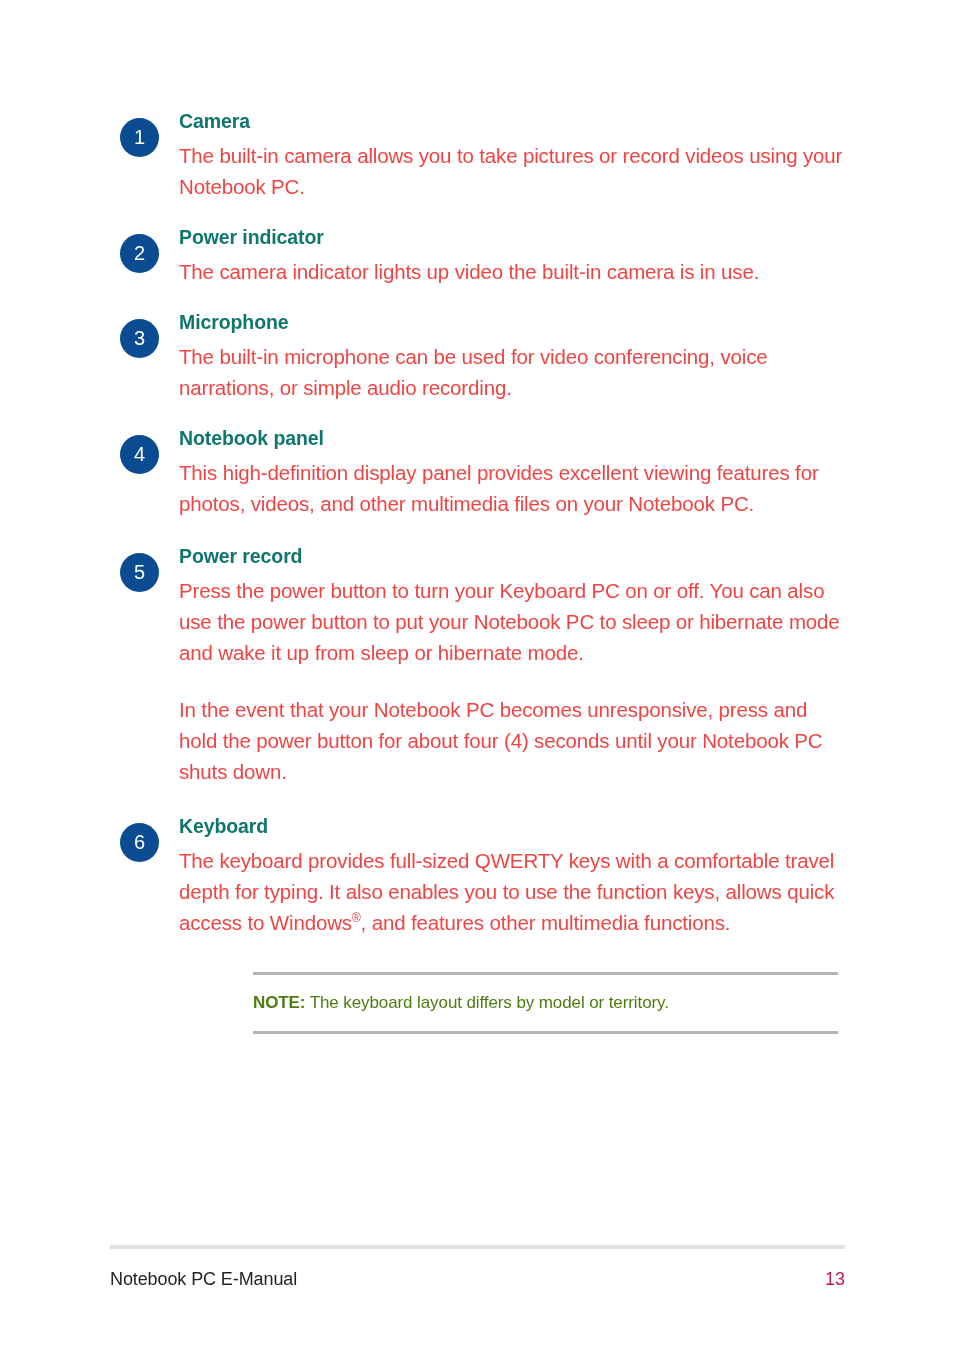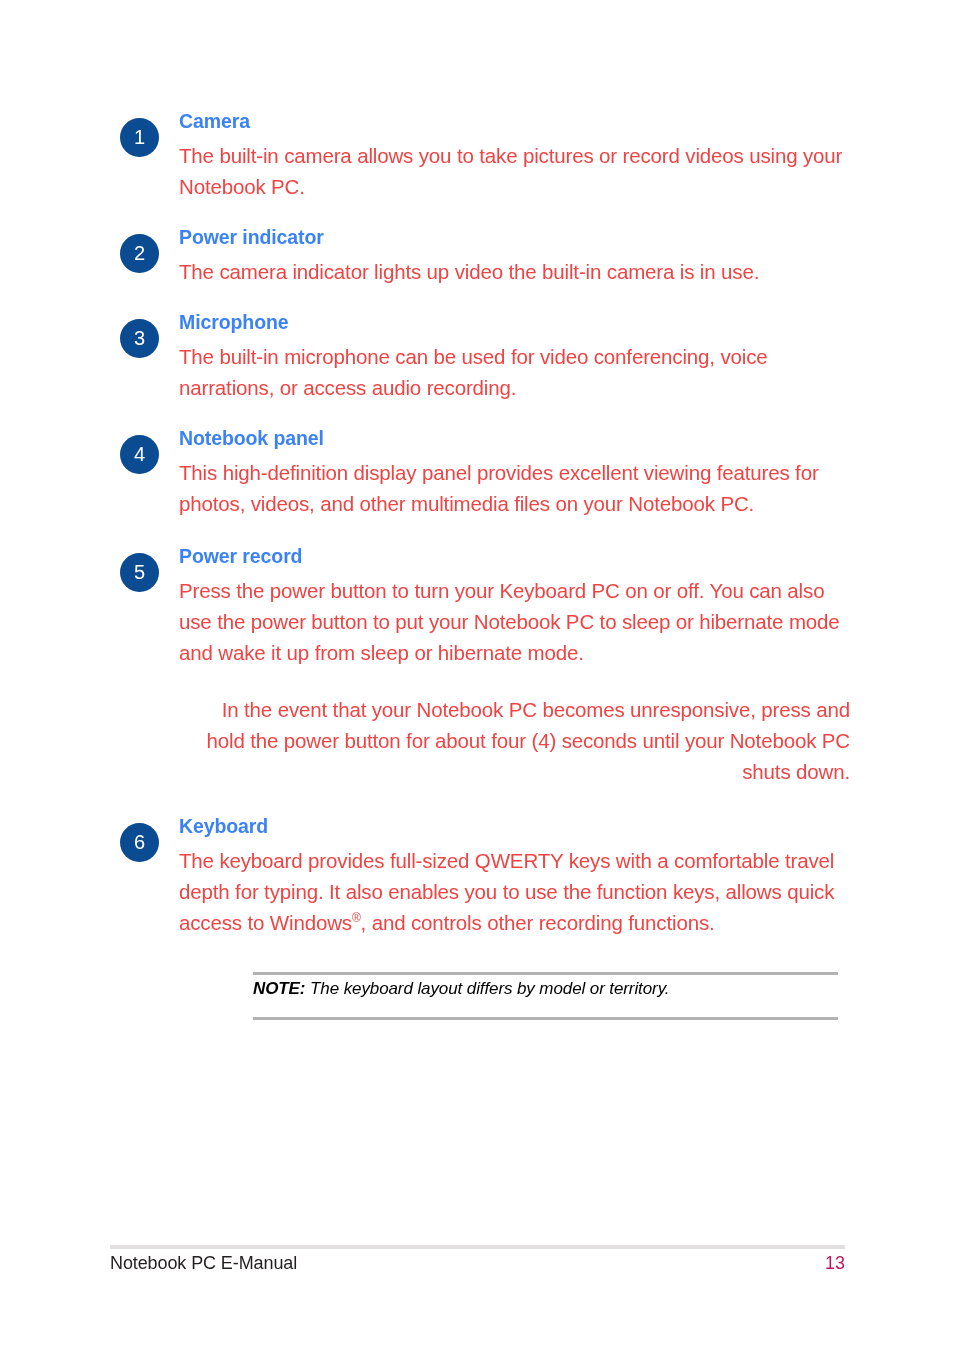--- a/index.html
+++ b/index.html
@@ -50,38 +50,37 @@
     background: #0b4b92;
     color: #ffffff;
     font-size: 20px;
     font-weight: normal;
     line-height: 39px;
     text-align: center;
     letter-spacing: 0;
   }
 
   .feature-title {
-    color: #3b82f6;
+    color: #0f766e;
     font-size: 19.5px;
     font-weight: bold;
     line-height: 27px;
     margin-bottom: 5px;
     letter-spacing: -0.1px;
   }
 
   .feature-body {
     font-size: 20.5px;
     line-height: 31px;
     color: #ef4444;
     letter-spacing: -0.15px;
   }
 
   .feature-body + .feature-body {
     margin-top: 26px;
-    text-align: right;
   }
 
   .sup {
     font-size: 12px;
     vertical-align: super;
     line-height: 0;
   }
 
   
   .f1 { margin-bottom: 22px; }
@@ -100,24 +99,23 @@
 
   .note-rule {
     height: 3px;
     background: #b3b3b3;
     width: 100%;
   }
 
   .note-text {
     font-size: 17px;
     line-height: 24px;
-    color: #000000;
-    padding: 2px 0 16px 0;
+    color: #4d7c0f;
+    padding: 16px 0 16px 0;
     letter-spacing: -0.1px;
-    font-style: italic;
   }
 
   .note-text b { font-weight: bold; }
 
   
   .footer {
     position: absolute;
     left: 110px;
     top: 1245px;
     width: 735px;
@@ -126,21 +124,21 @@
   .footer-rule {
     height: 4px;
     background: #e2e0e0;
     width: 100%;
   }
 
   .footer-row {
     display: flex;
     align-items: baseline;
     justify-content: space-between;
-    padding-top: 4px;
+    padding-top: 20px;
   }
 
   .footer-label {
     font-size: 18px;
     color: #231f20;
     letter-spacing: -0.1px;
   }
 
   .footer-page {
     font-size: 18px;
@@ -162,40 +160,40 @@
 
     <div class="feature f2">
       <div class="badge">2</div>
       <div class="feature-title">Power indicator</div>
       <div class="feature-body">The camera indicator lights up video the built-in camera is in use.</div>
     </div>
 
     <div class="feature f3">
       <div class="badge">3</div>
       <div class="feature-title">Microphone</div>
-      <div class="feature-body">The built-in microphone can be used for video conferencing, voice narrations, or access audio recording.</div>
+      <div class="feature-body">The built-in microphone can be used for video conferencing, voice narrations, or simple audio recording.</div>
     </div>
 
     <div class="feature f4">
       <div class="badge">4</div>
       <div class="feature-title">Notebook panel</div>
       <div class="feature-body">This high-definition display panel provides excellent viewing features for photos, videos, and other multimedia files on your Notebook PC.</div>
     </div>
 
     <div class="feature f5">
       <div class="badge">5</div>
       <div class="feature-title">Power record</div>
       <div class="feature-body">Press the power button to turn your Keyboard PC on or off. You can also use the power button to put your Notebook PC to sleep or hibernate mode and wake it up from sleep or hibernate mode.</div>
       <div class="feature-body">In the event that your Notebook PC becomes unresponsive, press and hold the power button for about four (4) seconds until your Notebook PC shuts down.</div>
     </div>
 
     <div class="feature f6">
       <div class="badge">6</div>
       <div class="feature-title">Keyboard</div>
-      <div class="feature-body"><span>The keyboard provides full-sized QWERTY keys with a comfortable travel depth for typing. It also enables you to use the function keys, allows quick access to Windows</span><span class="sup">®</span><span>, and controls other recording functions.</span></div>
+      <div class="feature-body"><span>The keyboard provides full-sized QWERTY keys with a comfortable travel depth for typing. It also enables you to use the function keys, allows quick access to Windows</span><span class="sup">®</span><span>, and features other multimedia functions.</span></div>
     </div>
 
     <div class="note-block">
       <div class="note-rule"></div>
       <div class="note-text"><b>NOTE:</b> <span>The keyboard layout differs by model or territory.</span></div>
       <div class="note-rule"></div>
     </div>
 
   </div>
 

